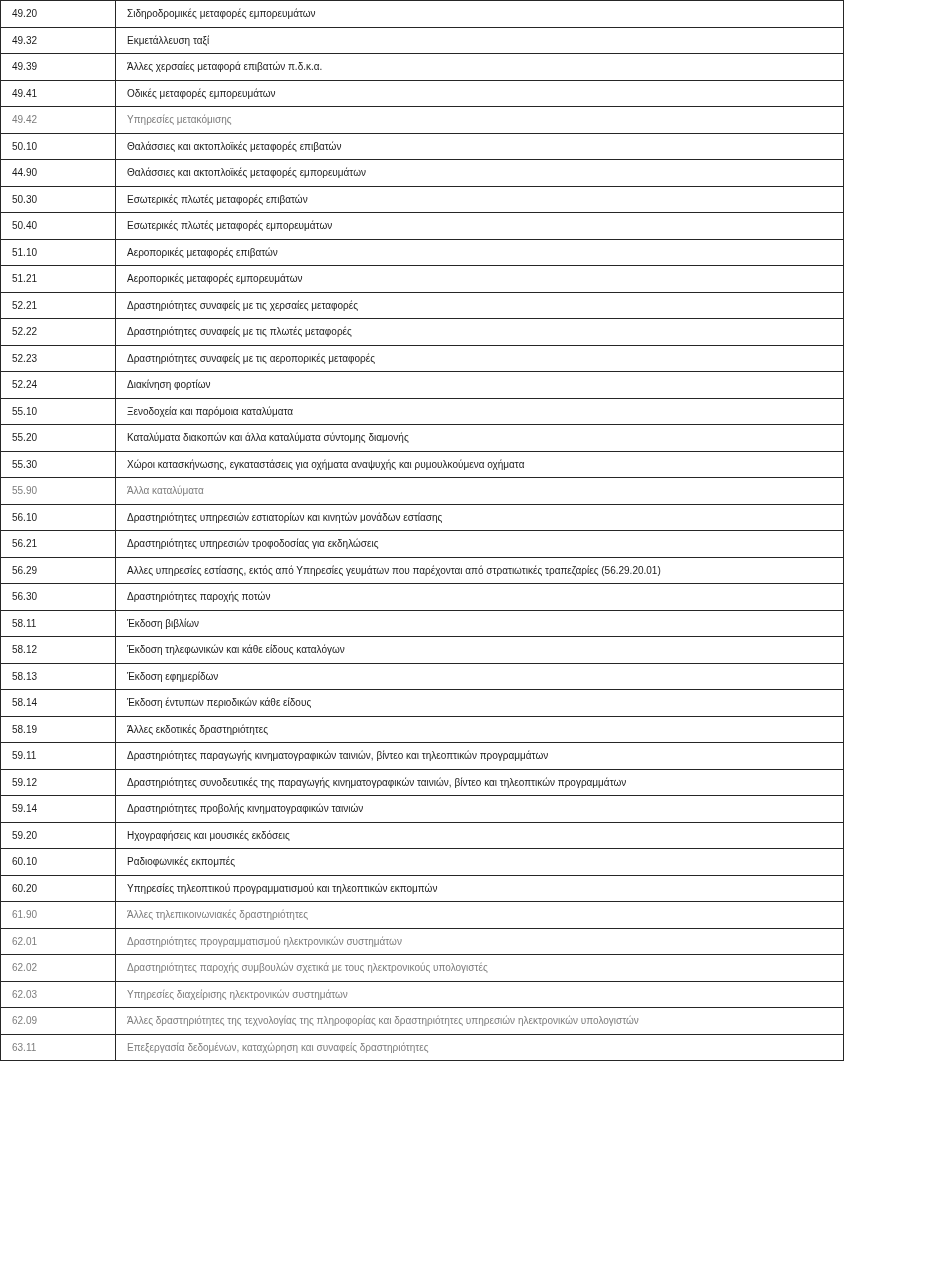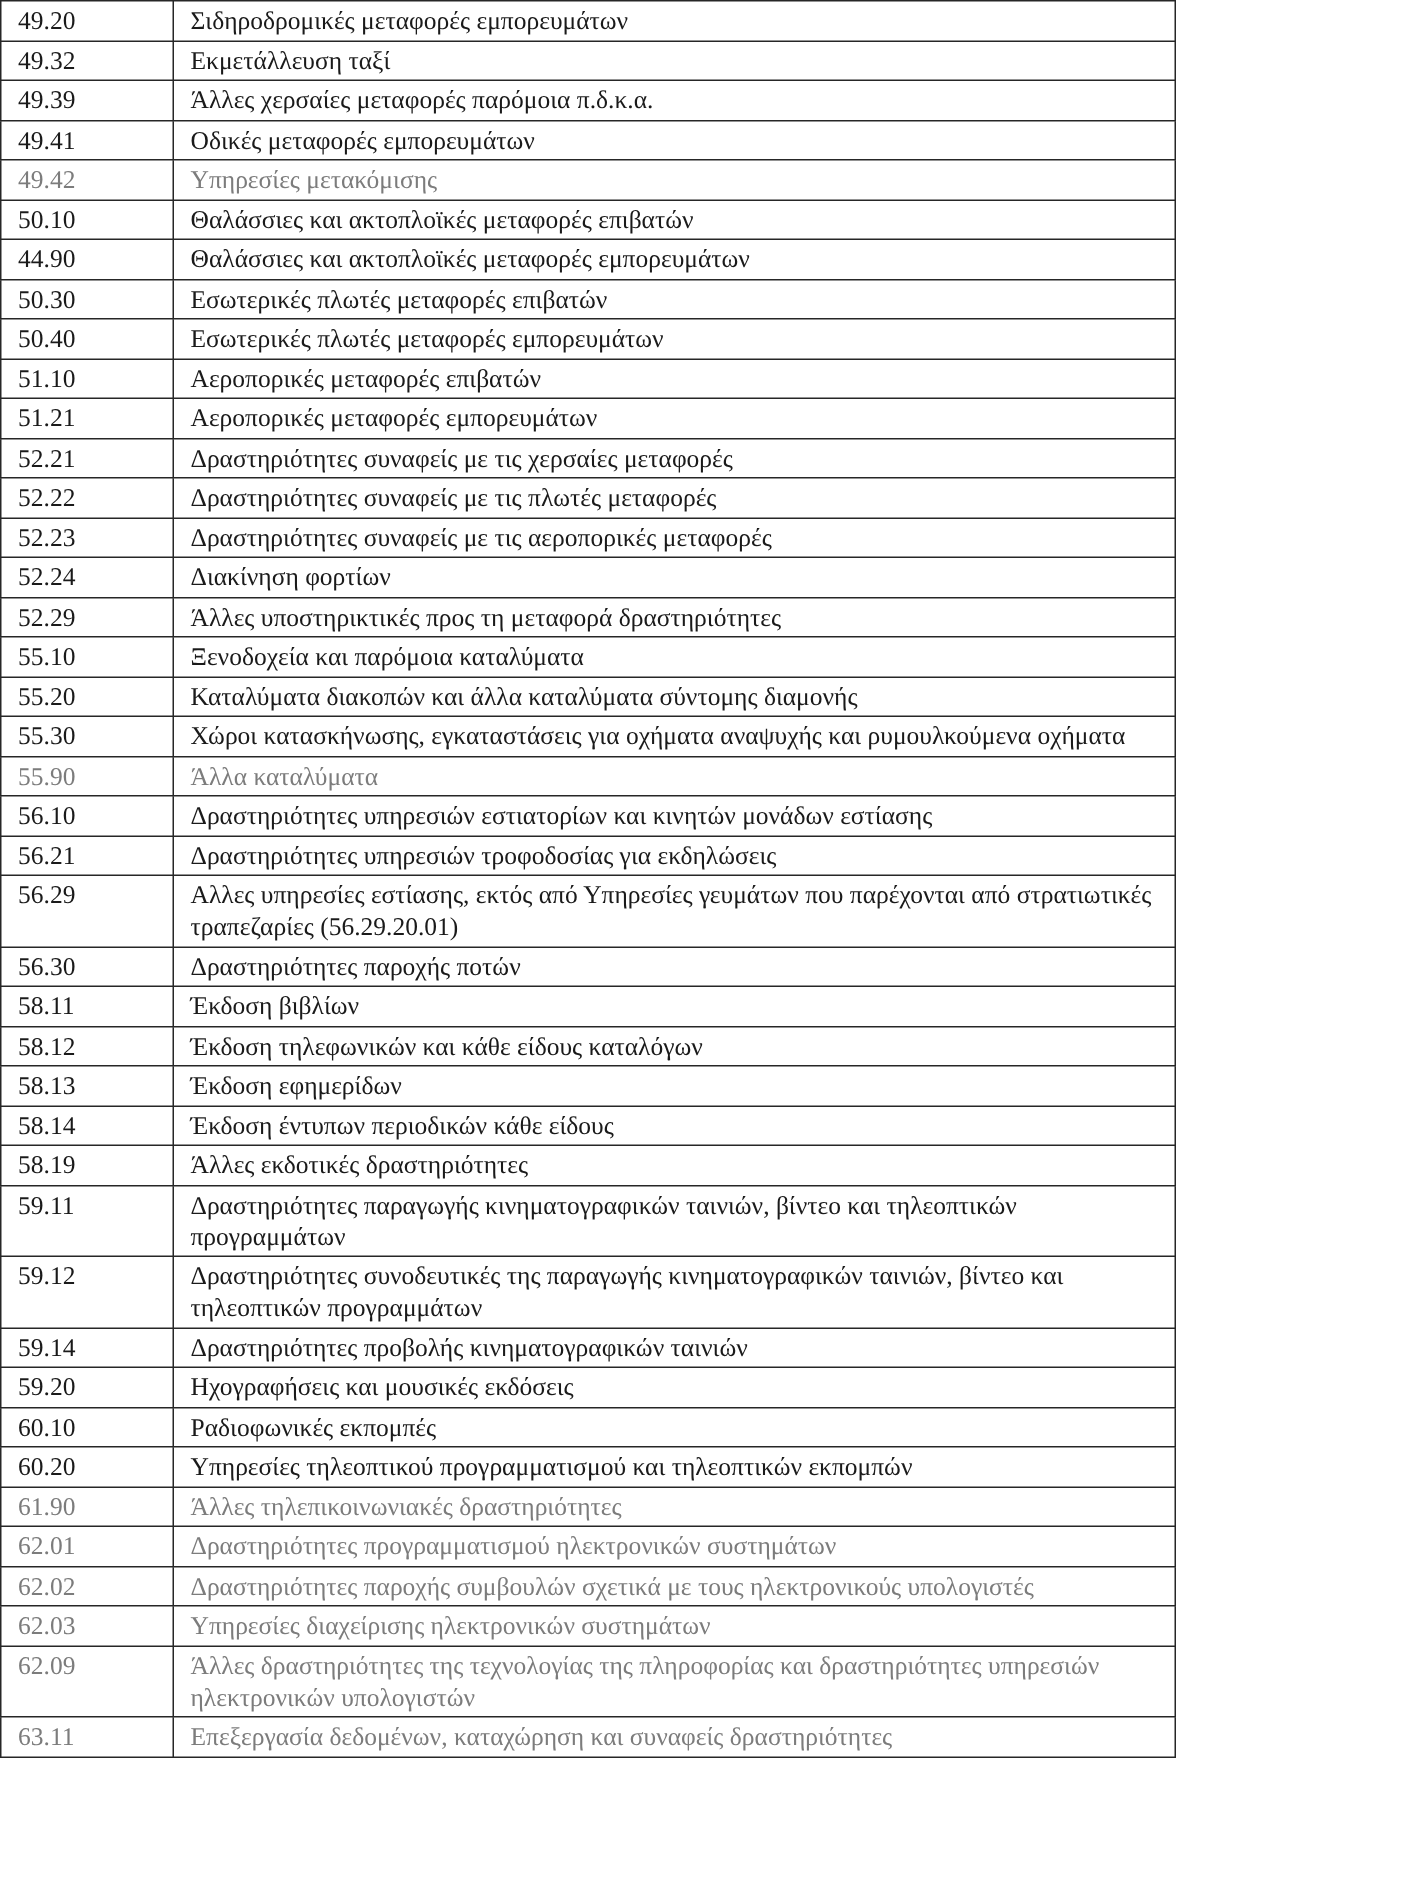--- a/index.html
+++ b/index.html
@@ -5,27 +5,26 @@
   html, body {
     margin: 0;
     padding: 0;
     background: #ffffff;
   }
   body {
     width: 940px;
     font-family: "Liberation Sans", "DejaVu Sans", sans-serif;
   }
   table.codes {
-    width: 784px;
+    width: 844px;
     border-collapse: collapse;
     table-layout: fixed;
-    font-size: 17px;
+    font-size: 10px;
     color: #1a1a1a;
     box-sizing: border-box;
-    font-family: Liberation Serif, serif;
   }
   table.codes col.col-code { width: 115px; }
   table.codes td {
     border: 1.6px solid #262626;
     padding: 2px 11px 2.5px 11px;
     line-height: 21px;
     vertical-align: top;
     overflow: hidden;
     box-sizing: border-box;
   }
@@ -49,21 +48,21 @@
       <tr>
         <td class="code-cell">49.20</td>
         <td class="description-cell">Σιδηροδρομικές μεταφορές εμπορευμάτων</td>
       </tr>
       <tr>
         <td class="code-cell">49.32</td>
         <td class="description-cell">Εκμετάλλευση ταξί</td>
       </tr>
       <tr>
         <td class="code-cell">49.39</td>
-        <td class="description-cell">Άλλες χερσαίες μεταφορές παρόμοια π.δ.κ.α.</td>
+        <td class="description-cell">Άλλες χερσαίες μεταφορά επιβατών π.δ.κ.α.</td>
       </tr>
       <tr>
         <td class="code-cell">49.41</td>
         <td class="description-cell">Οδικές μεταφορές εμπορευμάτων</td>
       </tr>
       <tr class="muted">
         <td class="code-cell">49.42</td>
         <td class="description-cell">Υπηρεσίες μετακόμισης</td>
       </tr>
       <tr>
@@ -98,24 +97,20 @@
         <td class="code-cell">52.22</td>
         <td class="description-cell">Δραστηριότητες συναφείς με τις πλωτές μεταφορές</td>
       </tr>
       <tr>
         <td class="code-cell">52.23</td>
         <td class="description-cell">Δραστηριότητες συναφείς με τις αεροπορικές μεταφορές</td>
       </tr>
       <tr>
         <td class="code-cell">52.24</td>
         <td class="description-cell">Διακίνηση φορτίων</td>
-      </tr>
-      <tr>
-        <td class="code-cell">52.29</td>
-        <td class="description-cell">Άλλες υποστηρικτικές προς τη μεταφορά δραστηριότητες</td>
       </tr>
       <tr>
         <td class="code-cell">55.10</td>
         <td class="description-cell">Ξενοδοχεία και παρόμοια καταλύματα</td>
       </tr>
       <tr>
         <td class="code-cell">55.20</td>
         <td class="description-cell">Καταλύματα διακοπών και άλλα καταλύματα σύντομης διαμονής</td>
       </tr>
       <tr>

